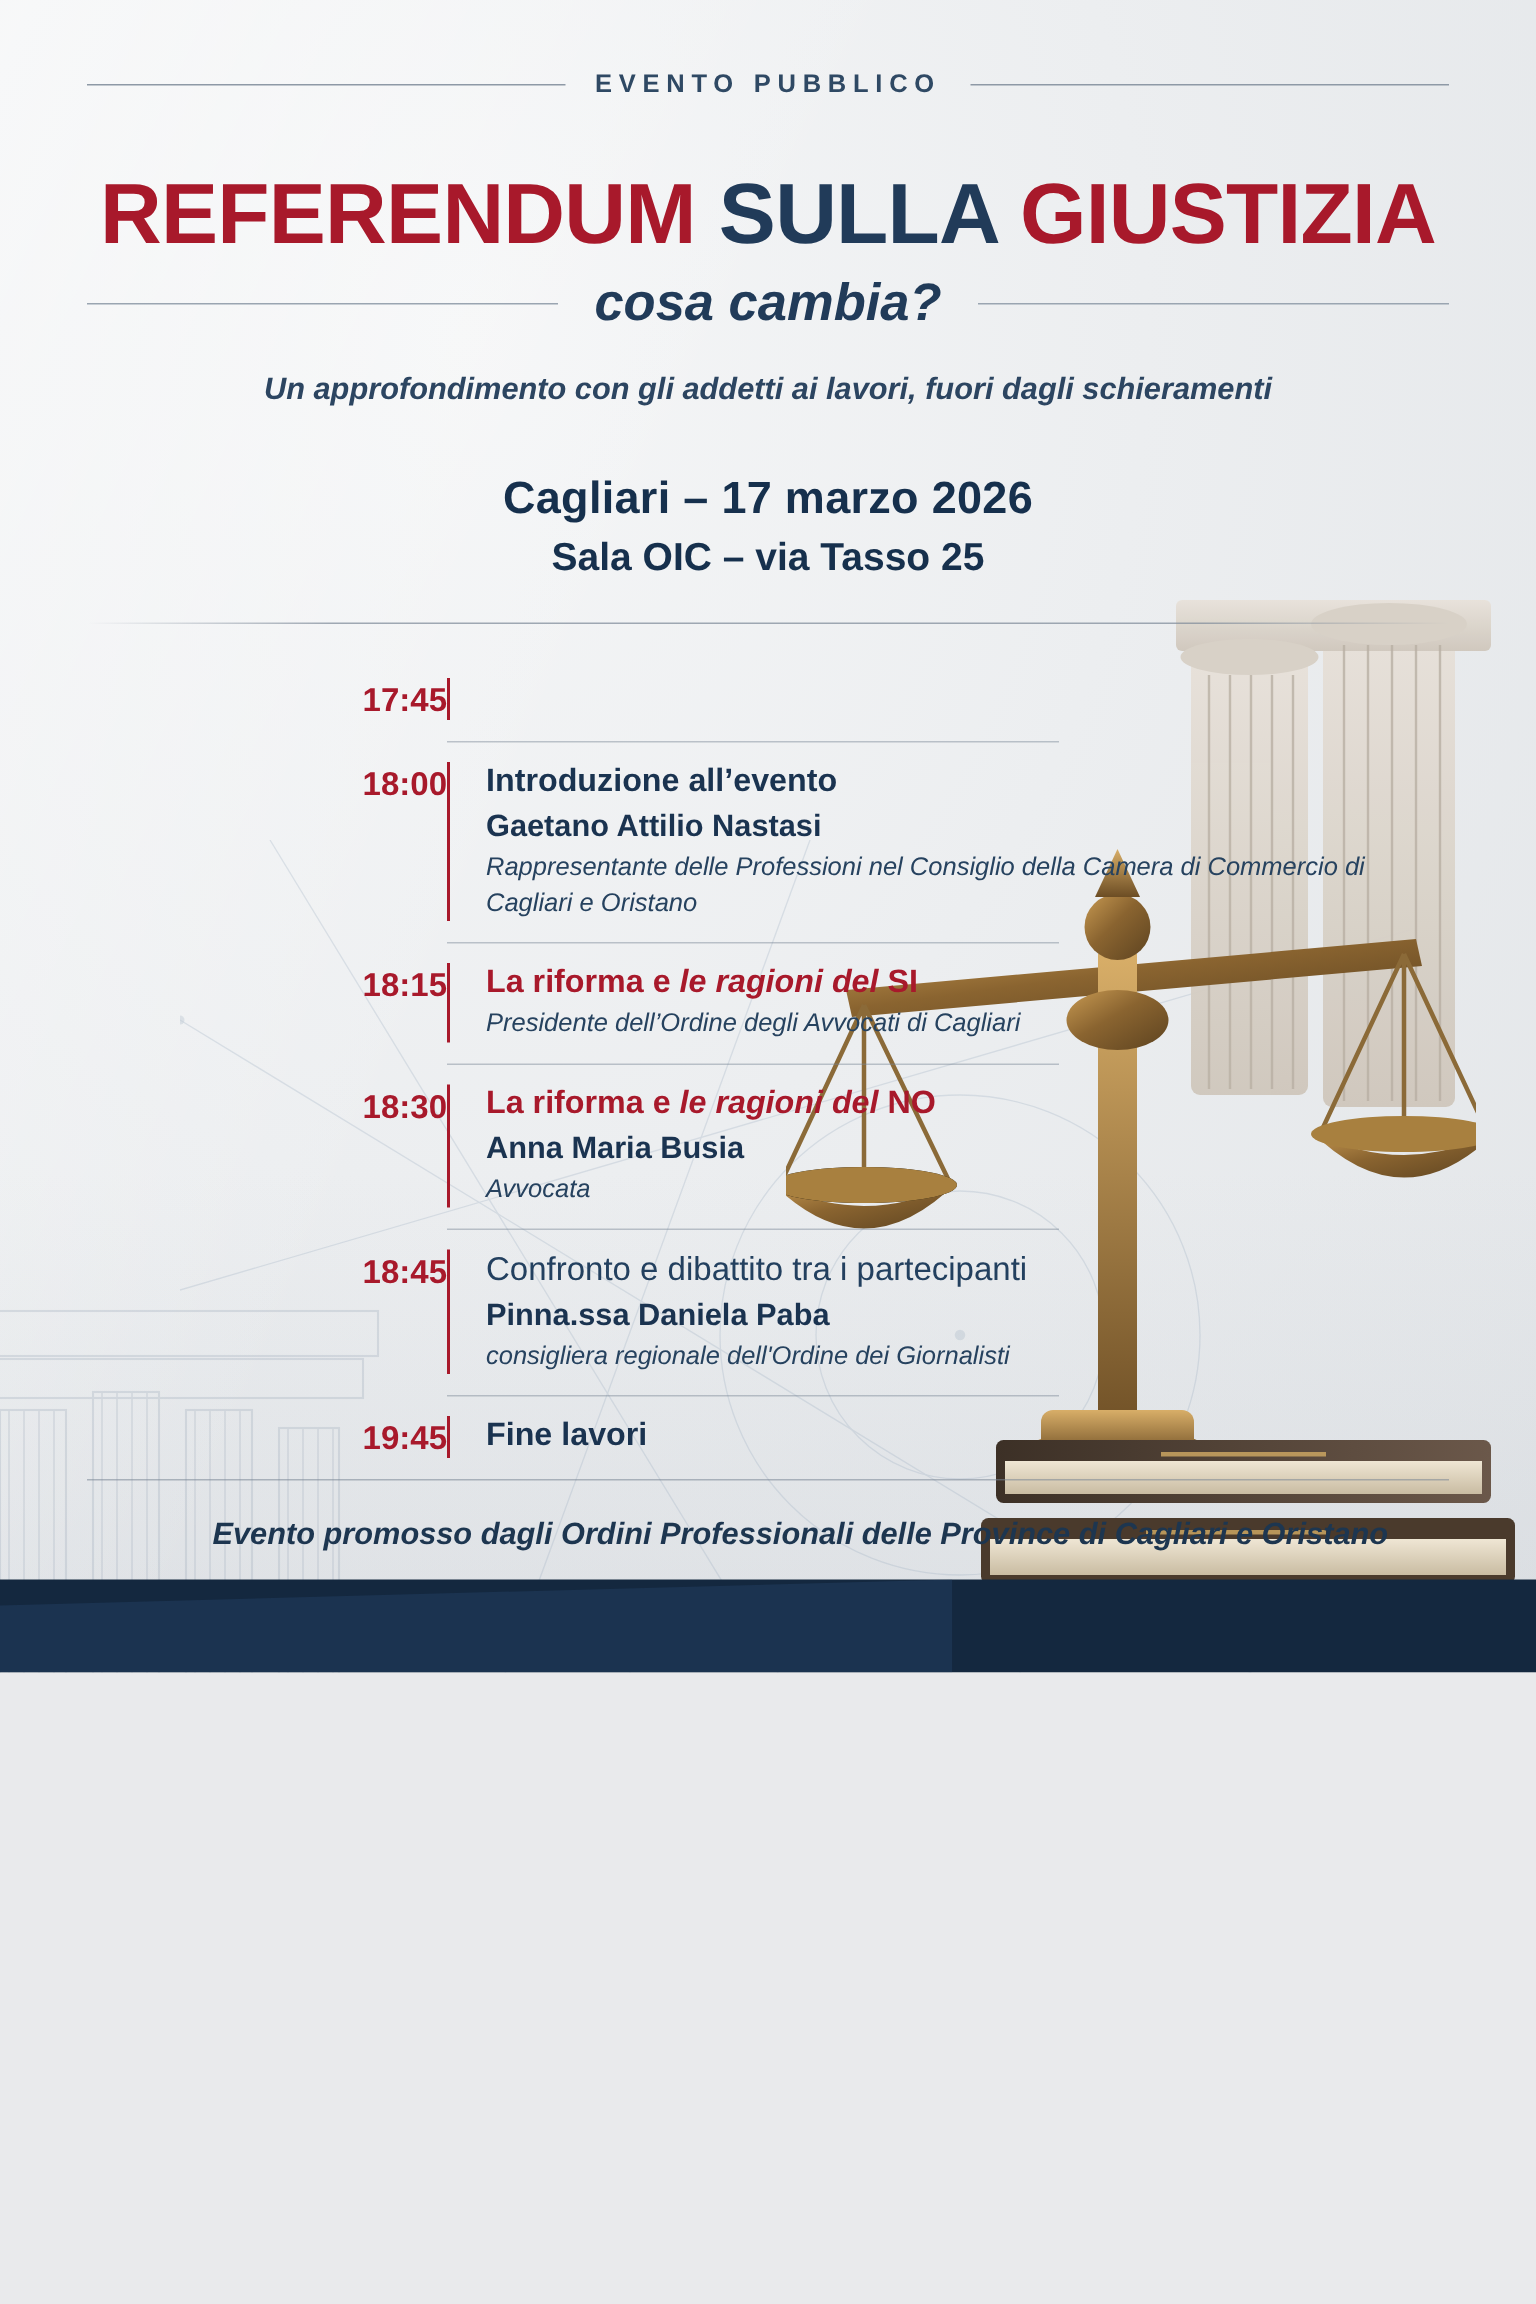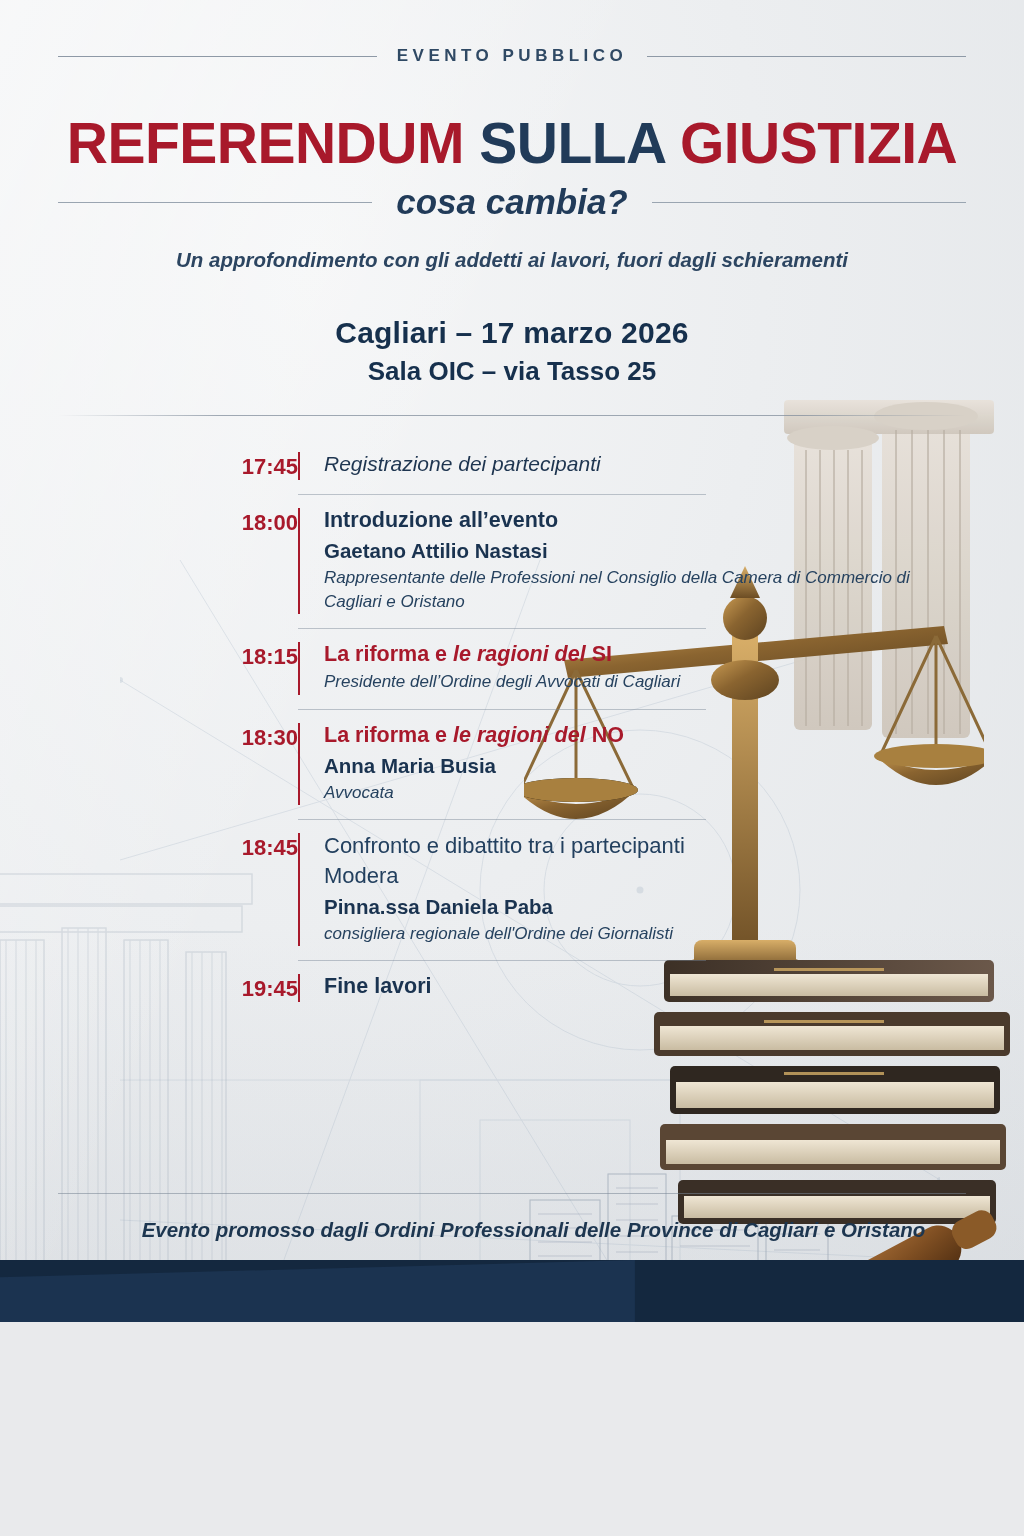--- a/index.html
+++ b/index.html
@@ -4,21 +4,21 @@
 <style>
   * { box-sizing: border-box; margin: 0; padding: 0; }
   html, body {
     width: 1024px; height: 1536px;
     font-family: "Liberation Sans", sans-serif;
     background: #e9eaec;
     overflow: hidden;
   }
   .poster {
     position: relative;
-    width: 1024px; height: 1322px;
+    width: 1024px; height: 1115px;
     background:
       radial-gradient(ellipse at 30% 20%, #f5f6f7 0%, #eceef0 45%, #e2e5e8 100%);
     overflow: hidden;
   }
 
   
   .bg-art { position: absolute; inset: 0; pointer-events: none; }
   .bg-art svg { position: absolute; }
 
   .paper-grain {
@@ -378,23 +378,20 @@
       <div class="line2">Sala OIC – via Tasso 25</div>
     </div>
 
     <div class="hr-soft"></div>
 
     <div class="agenda">
 
       <div class="row">
         <div class="time">17:45</div>
         <div class="vline"></div>
-        <div class="rbody">
-          <div class="r-title italic">Registrazione dei partecipanti</div>
-        </div>
       </div>
 
       <div class="row">
         <div class="time">18:00</div>
         <div class="vline"></div>
         <div class="rbody">
           <div class="r-title bold">Introduzione all’evento</div>
           <div class="r-name">Gaetano Attilio Nastasi</div>
           <div class="r-role">Rappresentante delle Professioni nel Consiglio della Camera di Commercio di Cagliari e Oristano</div>
         </div>
@@ -417,21 +414,20 @@
           <div class="r-name">Anna Maria Busia</div>
           <div class="r-role">Avvocata</div>
         </div>
       </div>
 
       <div class="row">
         <div class="time">18:45</div>
         <div class="vline"></div>
         <div class="rbody">
           <div class="r-title plain">Confronto e dibattito tra i partecipanti</div>
-          <div class="r-sub">Modera</div>
           <div class="r-name">Pinna.ssa Daniela Paba</div>
           <div class="r-role">consigliera regionale dell'Ordine dei Giornalisti</div>
         </div>
       </div>
 
       <div class="row">
         <div class="time">19:45</div>
         <div class="vline"></div>
         <div class="rbody">
           <div class="r-title bold">Fine lavori</div>

